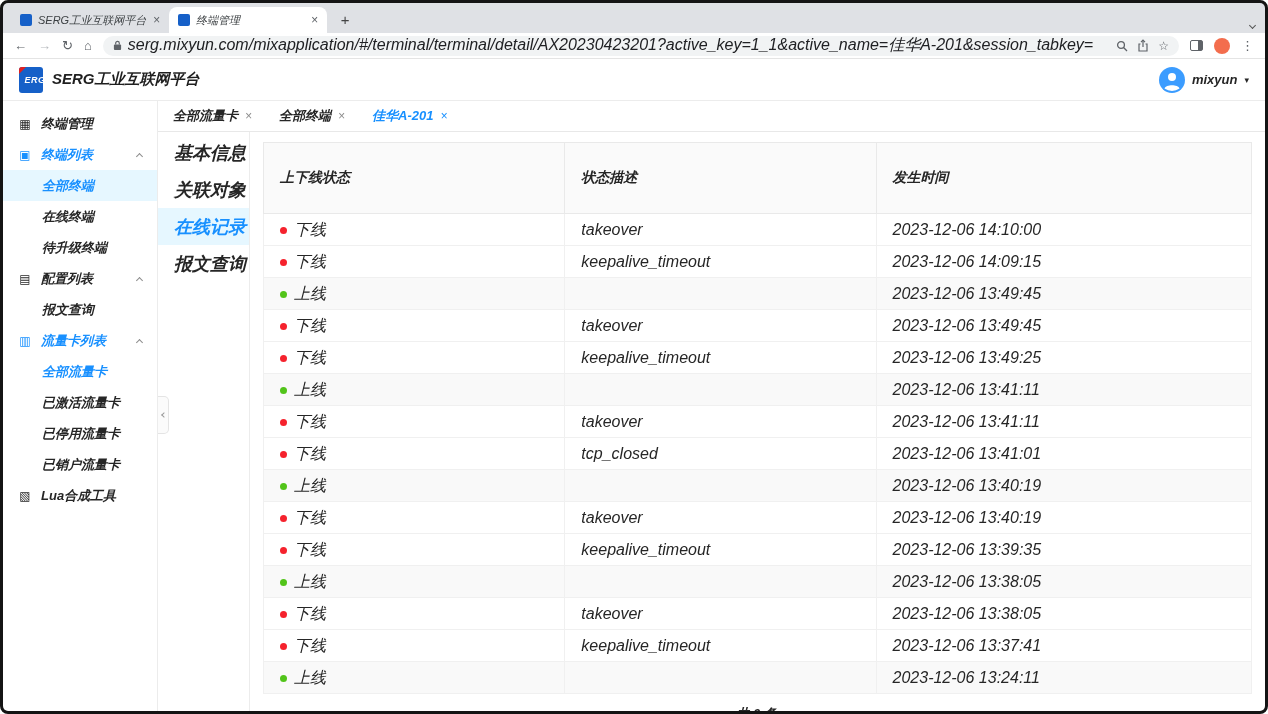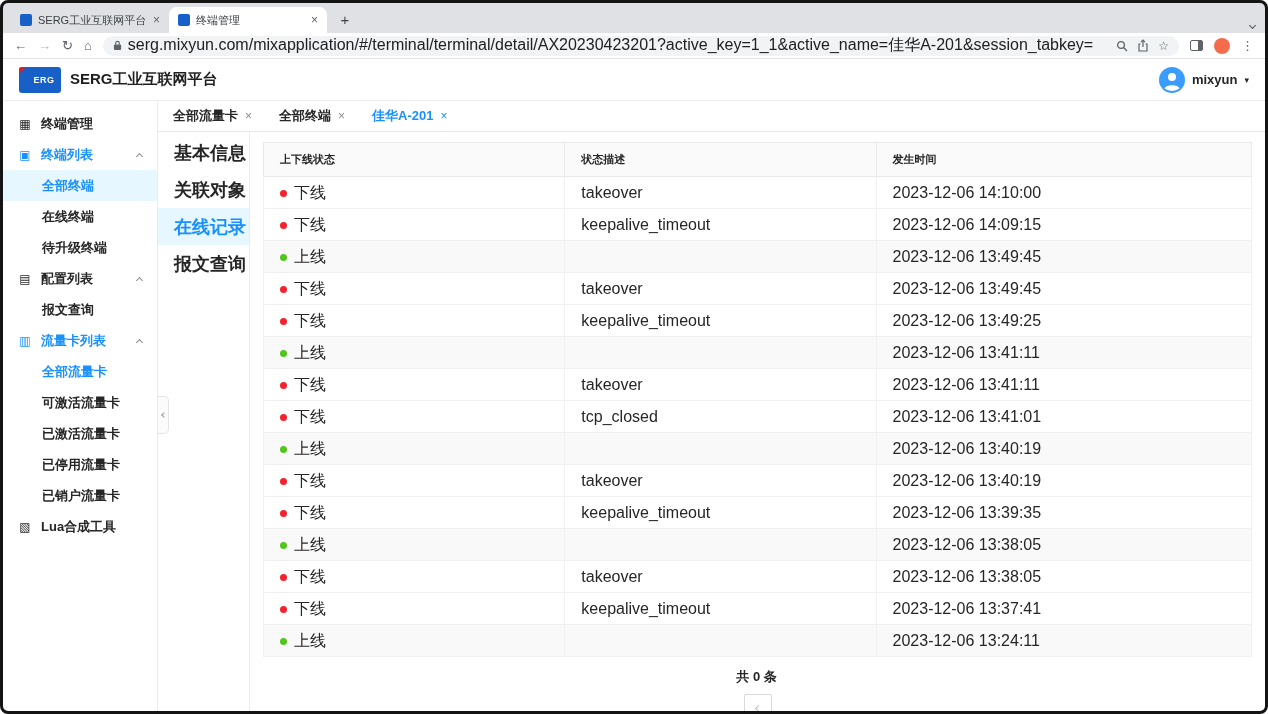--- a/index.html
+++ b/index.html
@@ -1,19 +1,19 @@
 <!DOCTYPE html>
 <html><head>
 <meta charset="utf-8">
 <style>
   * { margin:0; padding:0; box-sizing:border-box; font-family:"Liberation Sans","DejaVu Sans",sans-serif; }
   body { width:1268px; background:#fff; }
 
   .frame { width:1268px; height:714px; border:3px solid #141414; border-radius:8px;
-           overflow:hidden; background:#000000; display:flex; flex-direction:column; }
+           overflow:hidden; background:#000000; display:flex; flex-direction:column;font-style:italic; }
 
   
   .tabstrip { height:30px; flex:0 0 30px; background:#dfe1e5; display:flex; align-items:flex-end;
               padding:0 8px; position:relative; }
   .btab { height:26px; width:158px; display:flex; align-items:center; gap:6px; padding:0 9px;
           font-size:11px; color:#3c4043; border-radius:8px 8px 0 0; cursor:pointer; }
   .btab.active { background:#fff; }
   .favicon { width:12px; height:12px; flex:0 0 12px; background:#1660c8; border-radius:2px; }
   .btab-title { flex:1; white-space:nowrap; overflow:hidden; text-overflow:ellipsis; }
   .btab-close { color:#5f6368; font-size:12px; }
@@ -31,21 +31,21 @@
   .field-ics { display:flex; align-items:center; gap:9px; }
   .star { color:#5f6368; font-size:12px; }
   .right-ics { display:flex; align-items:center; gap:11px; }
   .panel-ic { width:13px; height:11px; border:1.3px solid #5f6368; border-radius:2px; position:relative; }
   .panel-ic::after { content:""; position:absolute; right:0; top:0; bottom:0; width:4px; background:#5f6368; }
   .avatar-dot { width:16px; height:16px; border-radius:50%; background:#f36d4d; cursor:pointer; }
 
   
   .appheader { height:42px; flex:0 0 42px; background:#fff; border-bottom:1px solid #ececec;
                display:flex; align-items:center; padding:0 16px; }
-  .logo { width:42px; height:26px; background:#1660c8; border-radius:3px; color:#fff;
+  .logo { width:24px; height:26px; background:#1660c8; border-radius:3px; color:#fff;
           font-weight:bold; font-size:9px; display:flex; align-items:center; justify-content:center;
           position:relative; letter-spacing:.5px;padding-left:8px; }
   .logo::before { content:""; position:absolute; left:0; top:0; border-top:7px solid #e02020;
                   border-right:7px solid transparent; border-radius:3px 0 0 0; }
   .apptitle { font-size:15px; font-weight:bold; color:#1f1f1f; margin-left:9px; }
   .spacer { flex:1; }
   .user { display:flex; align-items:center; gap:7px; cursor:pointer; }
   .user-name { font-size:13px; font-weight:bold; color:#262626; }
   .user-caret { font-size:9px; color:#262626; }
 
@@ -90,22 +90,22 @@
   .wtab.active .wtab-x { color:#1890ff; }
 
   .workarea { flex:1; display:flex; min-height:0; }
   .detailnav { width:92px; flex:0 0 92px; border-right:1px solid #ececec; padding-top:2px; }
   .dn-item { height:37px; display:flex; align-items:center; padding-left:16px; font-size:18px;
              font-weight:bold; color:#262626; cursor:pointer; }
   .dn-item.active { color:#1890ff; background:#e6f7ff; }
 
   .content { flex:1; min-width:0; padding:10px 13px 8px 13px; display:flex; flex-direction:column; }
   table { width:100%; border-collapse:collapse; border:1px solid #e9e9e9; }
-  thead th { background:#fafafa; font-size:11px; font-weight:bold; color:#262626; text-align:left;
-             padding:9px 16px; border:1px solid #e9e9e9; }
+  thead th { background:#fafafa; font-size:14px; font-weight:bold; color:#262626; text-align:left;
+             padding:26px 16px; border:1px solid #e9e9e9; }
   th:nth-child(1){ width:30.5%; } th:nth-child(2){ width:31.5%; } th:nth-child(3){ width:38%; }
   tbody td { font-size:16px; color:#262626; padding:7px 16px; border:1px solid #f0f0f0; line-height:17px; }
   tbody tr.shaded { background:#f9f9f9; }
   .dot { display:inline-block; width:7px; height:7px; border-radius:50%; margin-right:7px; vertical-align:1px; }
 
   .pager { margin-top:11px; display:flex; align-items:center; justify-content:flex-end; gap:8px;
            font-size:13px; color:#262626;flex-direction:column; }
   .pg-total { font-weight:bold; margin-right:2px; }
   .pg-btn { min-width:28px; height:28px; border:1px solid #d9d9d9; border-radius:2px; background:#fff;
             display:flex; align-items:center; justify-content:center; color:#bfbfbf; cursor:pointer; }
@@ -210,21 +210,20 @@
             <span class="sb-label">配置列表</span>
             <i class="cchev up"></i>
           </div>
           <div class="sb-item">报文查询</div>
           <div class="sb-group blue">
             <span class="sb-ico">▥</span>
             <span class="sb-label">流量卡列表</span>
             <i class="cchev up"></i>
           </div>
           <div class="sb-item blue">全部流量卡</div>
-          <div class="sb-item">可激活流量卡</div>
           <div class="sb-item">已激活流量卡</div>
           <div class="sb-item">已停用流量卡</div>
           <div class="sb-item">已销户流量卡</div>
           <div class="sb-group">
             <span class="sb-ico">▧</span>
             <span class="sb-label">Lua合成工具</span>
           </div>
         </div>
     </aside>
 

